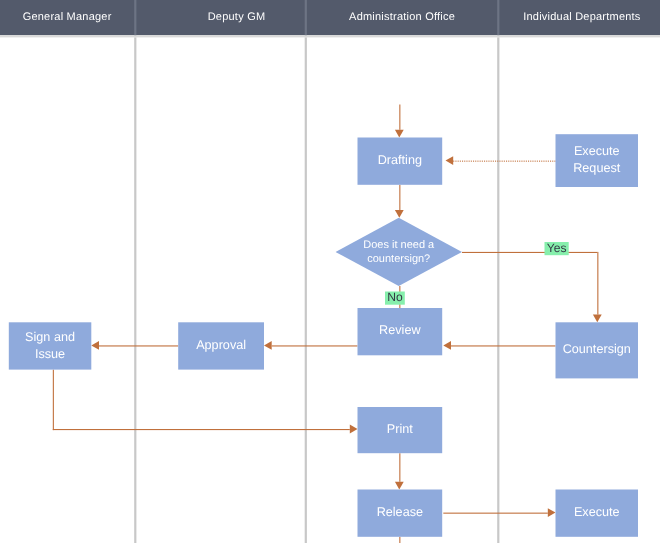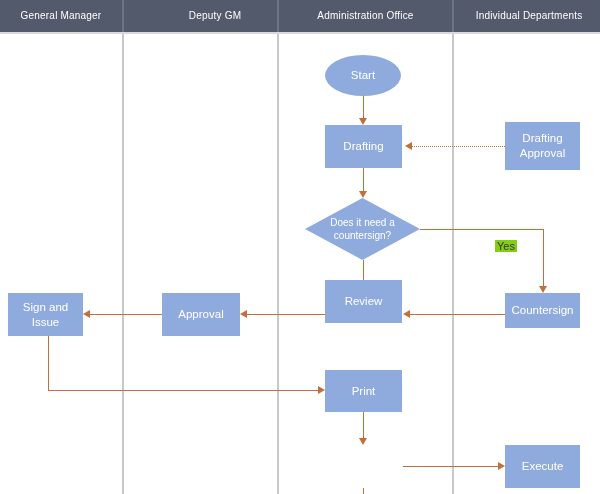--- a/index.html
+++ b/index.html
@@ -136,24 +136,23 @@
   }
   .arrow.right {
     border-top: 4.5px solid transparent;
     border-bottom: 4.5px solid transparent;
     border-left: 7px solid #c0703c;
   }
   .edge-label {
     position: absolute;
     color: #333a45;
     font-size: 11px;
-    background: #84cc16;
+    background: #86efac;
     padding: 0 2px;
     white-space: nowrap;
-    margin-top: 20px;
   }
 </style>
 </head>
 <body>
 
 <div id="canvas">
 
   <div class="lane-header-bar"></div>
   <div class="lane-header-sep"></div>
 
@@ -202,39 +201,39 @@
   <div class="arrow right" style="left:318px;top:385.5px;"></div>
 
   <div class="conn-v" style="left:363px;top:412px;height:26px;"></div>
   <div class="arrow down" style="left:358.5px;top:438px;"></div>
 
   <div class="conn-h" style="left:403px;top:466px;width:95px;"></div>
   <div class="arrow right" style="left:498px;top:461.5px;"></div>
 
   <div class="conn-v" style="left:363px;top:488px;height:6px;"></div>
 
-  <div class="node terminator" style="left:325px;top:55px;width:76px;height:41px;">Start</div>
 
   <div class="node" style="left:325px;top:125px;width:77px;height:43px;">Drafting</div>
 
-  <div class="node" style="left:505px;top:122px;width:75px;height:48px;">Drafting Approval</div>
+  <div class="node" style="left:505px;top:122px;width:75px;height:48px;">Execute Request</div>
 
   <div class="node decision" style="left:305px;top:198px;width:115px;height:62px;">
     <svg class="diamond-shape" viewBox="0 0 115 62" preserveAspectRatio="none">
       <polygon points="57.5,0 115,31 57.5,62 0,31" fill="#8faadc"></polygon>
     </svg>
     <span class="diamond-label">Does it need a countersign?</span>
   </div>
 
-  <div class="node" style="left:505px;top:293px;width:75px;height:35px;">Countersign</div>
+  <div class="node" style="left:505px;top:293px;width:75px;height:51px;">Countersign</div>
 
   <div class="node" style="left:325px;top:280px;width:77px;height:43px;">Review</div>
 
   <div class="node" style="left:162px;top:293px;width:78px;height:43px;">Approval</div>
 
   <div class="node" style="left:8px;top:293px;width:75px;height:43px;">Sign and Issue</div>
 
   <div class="node" style="left:325px;top:370px;width:77px;height:42px;">Print</div>
 
+  <div class="node" style="left:325px;top:445px;width:77px;height:43px;">Release</div>
 
   <div class="node" style="left:505px;top:445px;width:75px;height:43px;">Execute</div>
 
 </div>
 
 </body></html>

